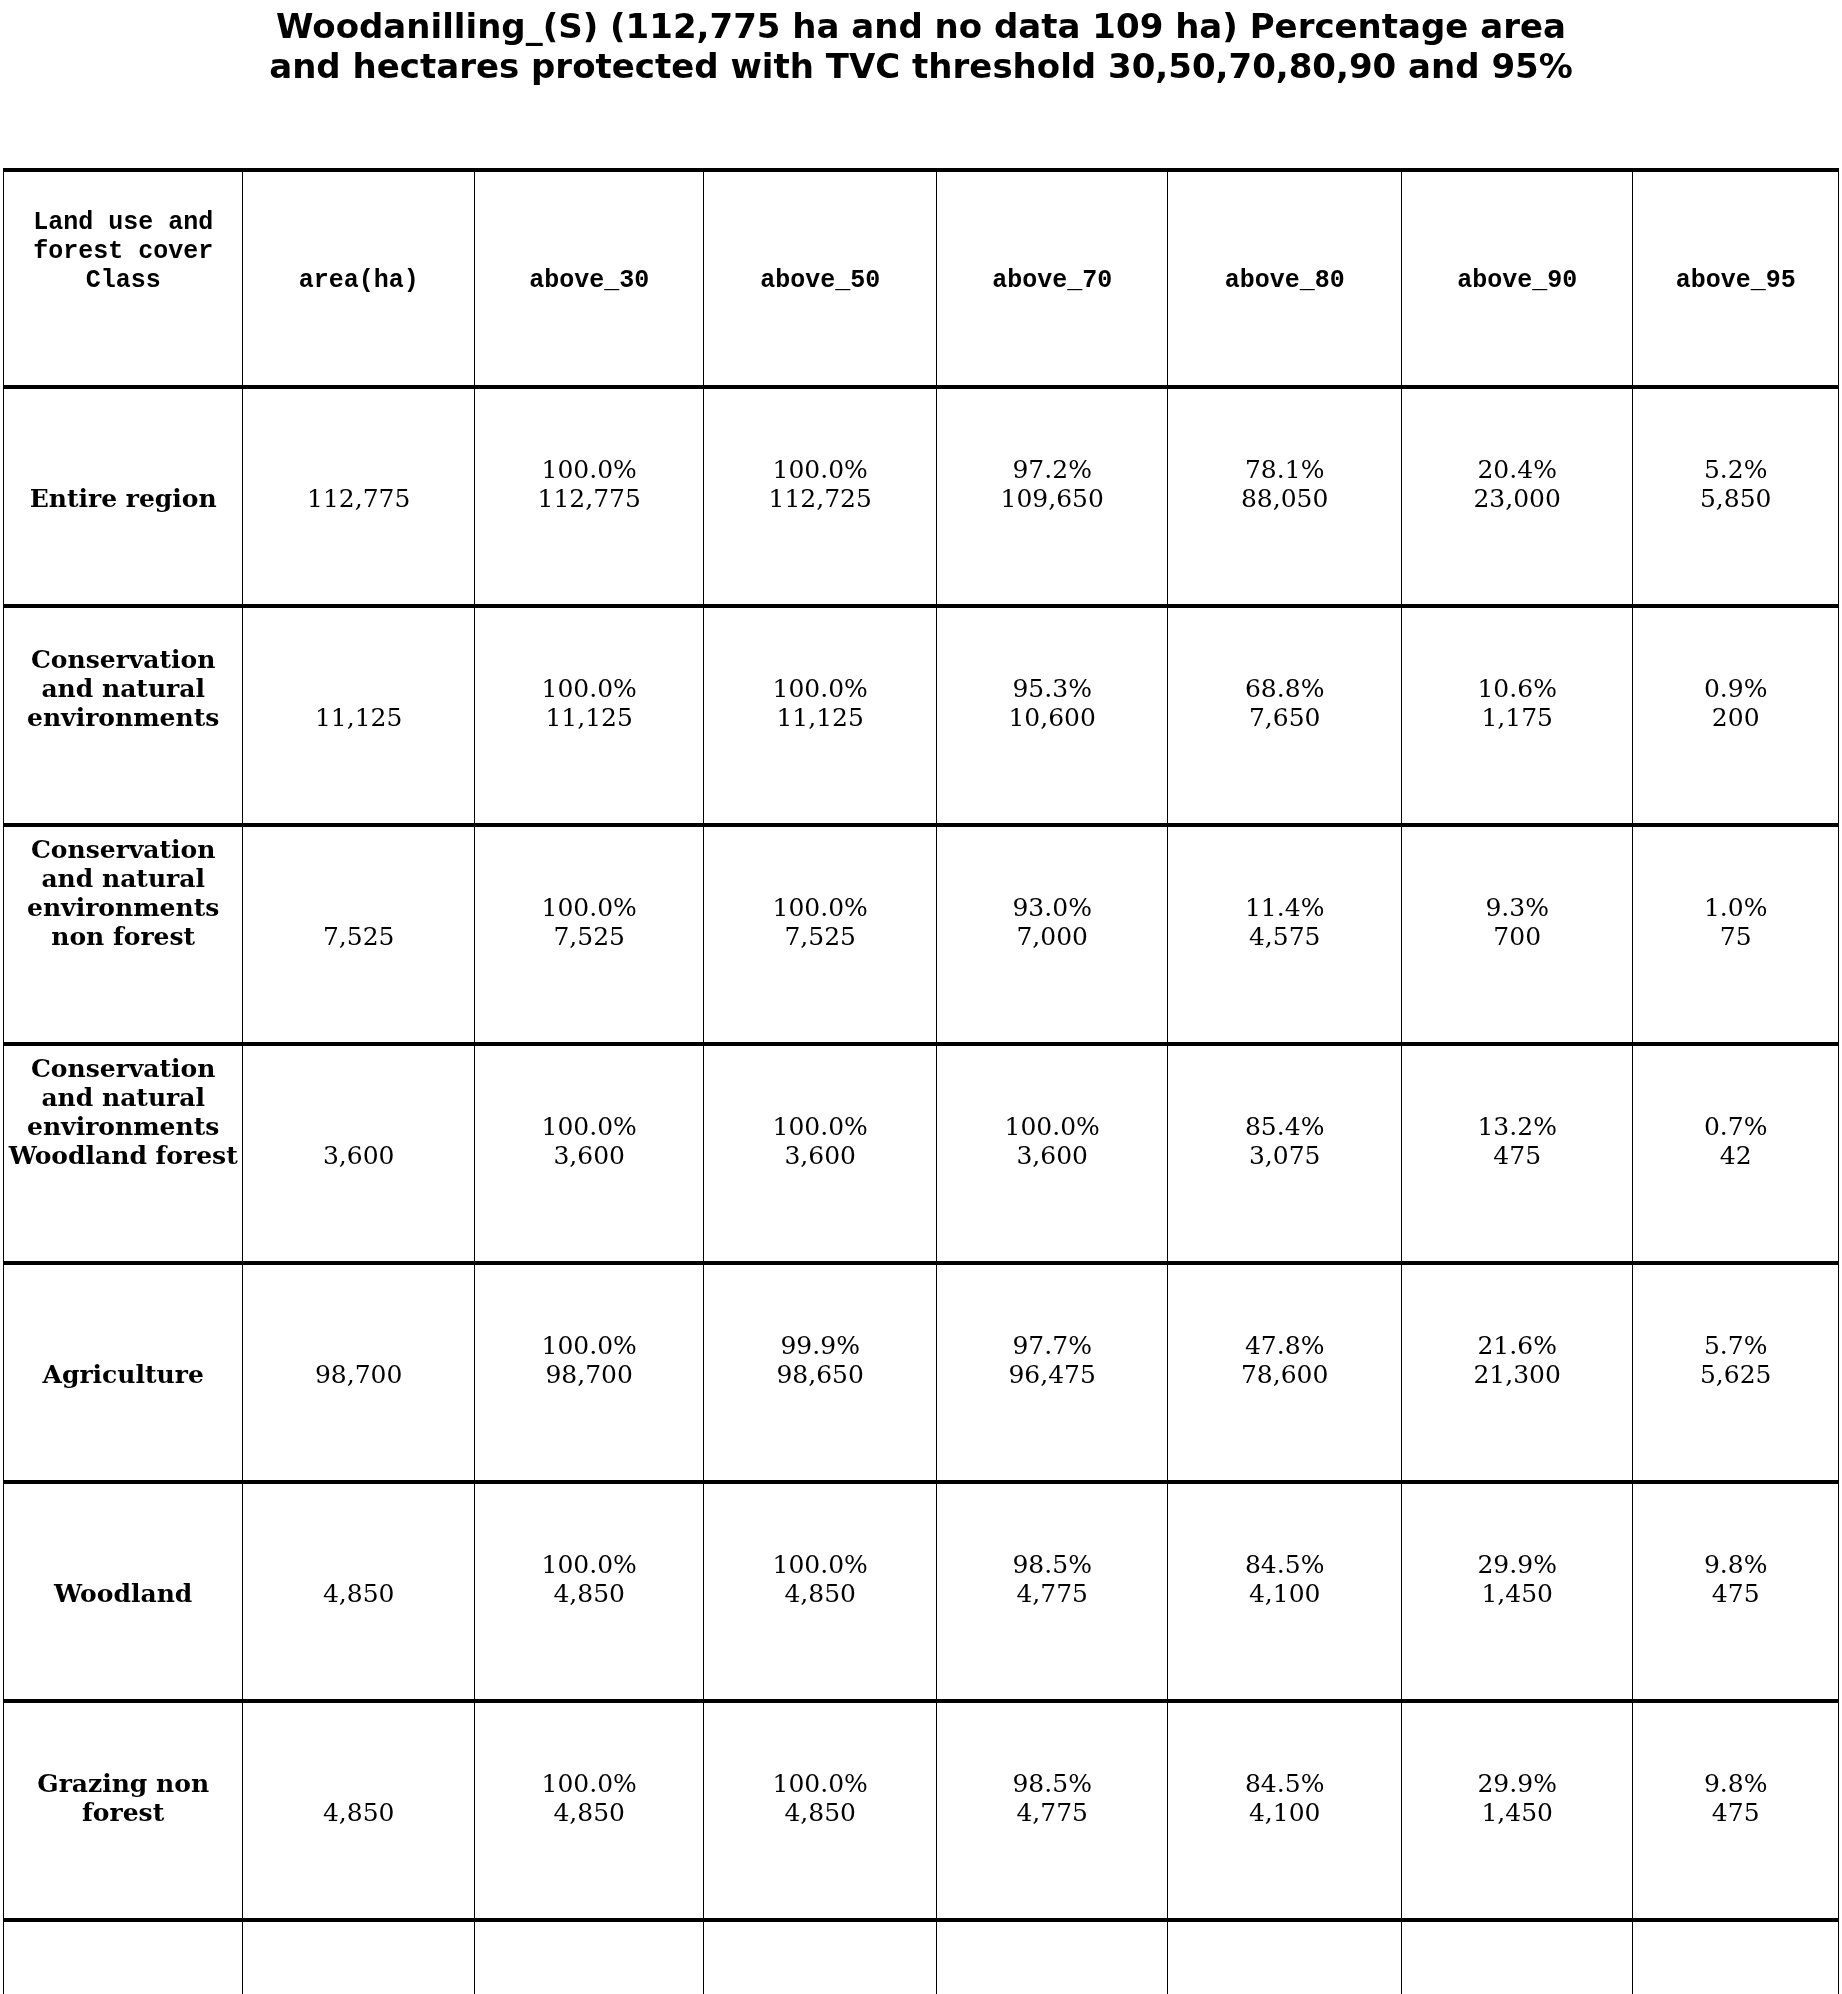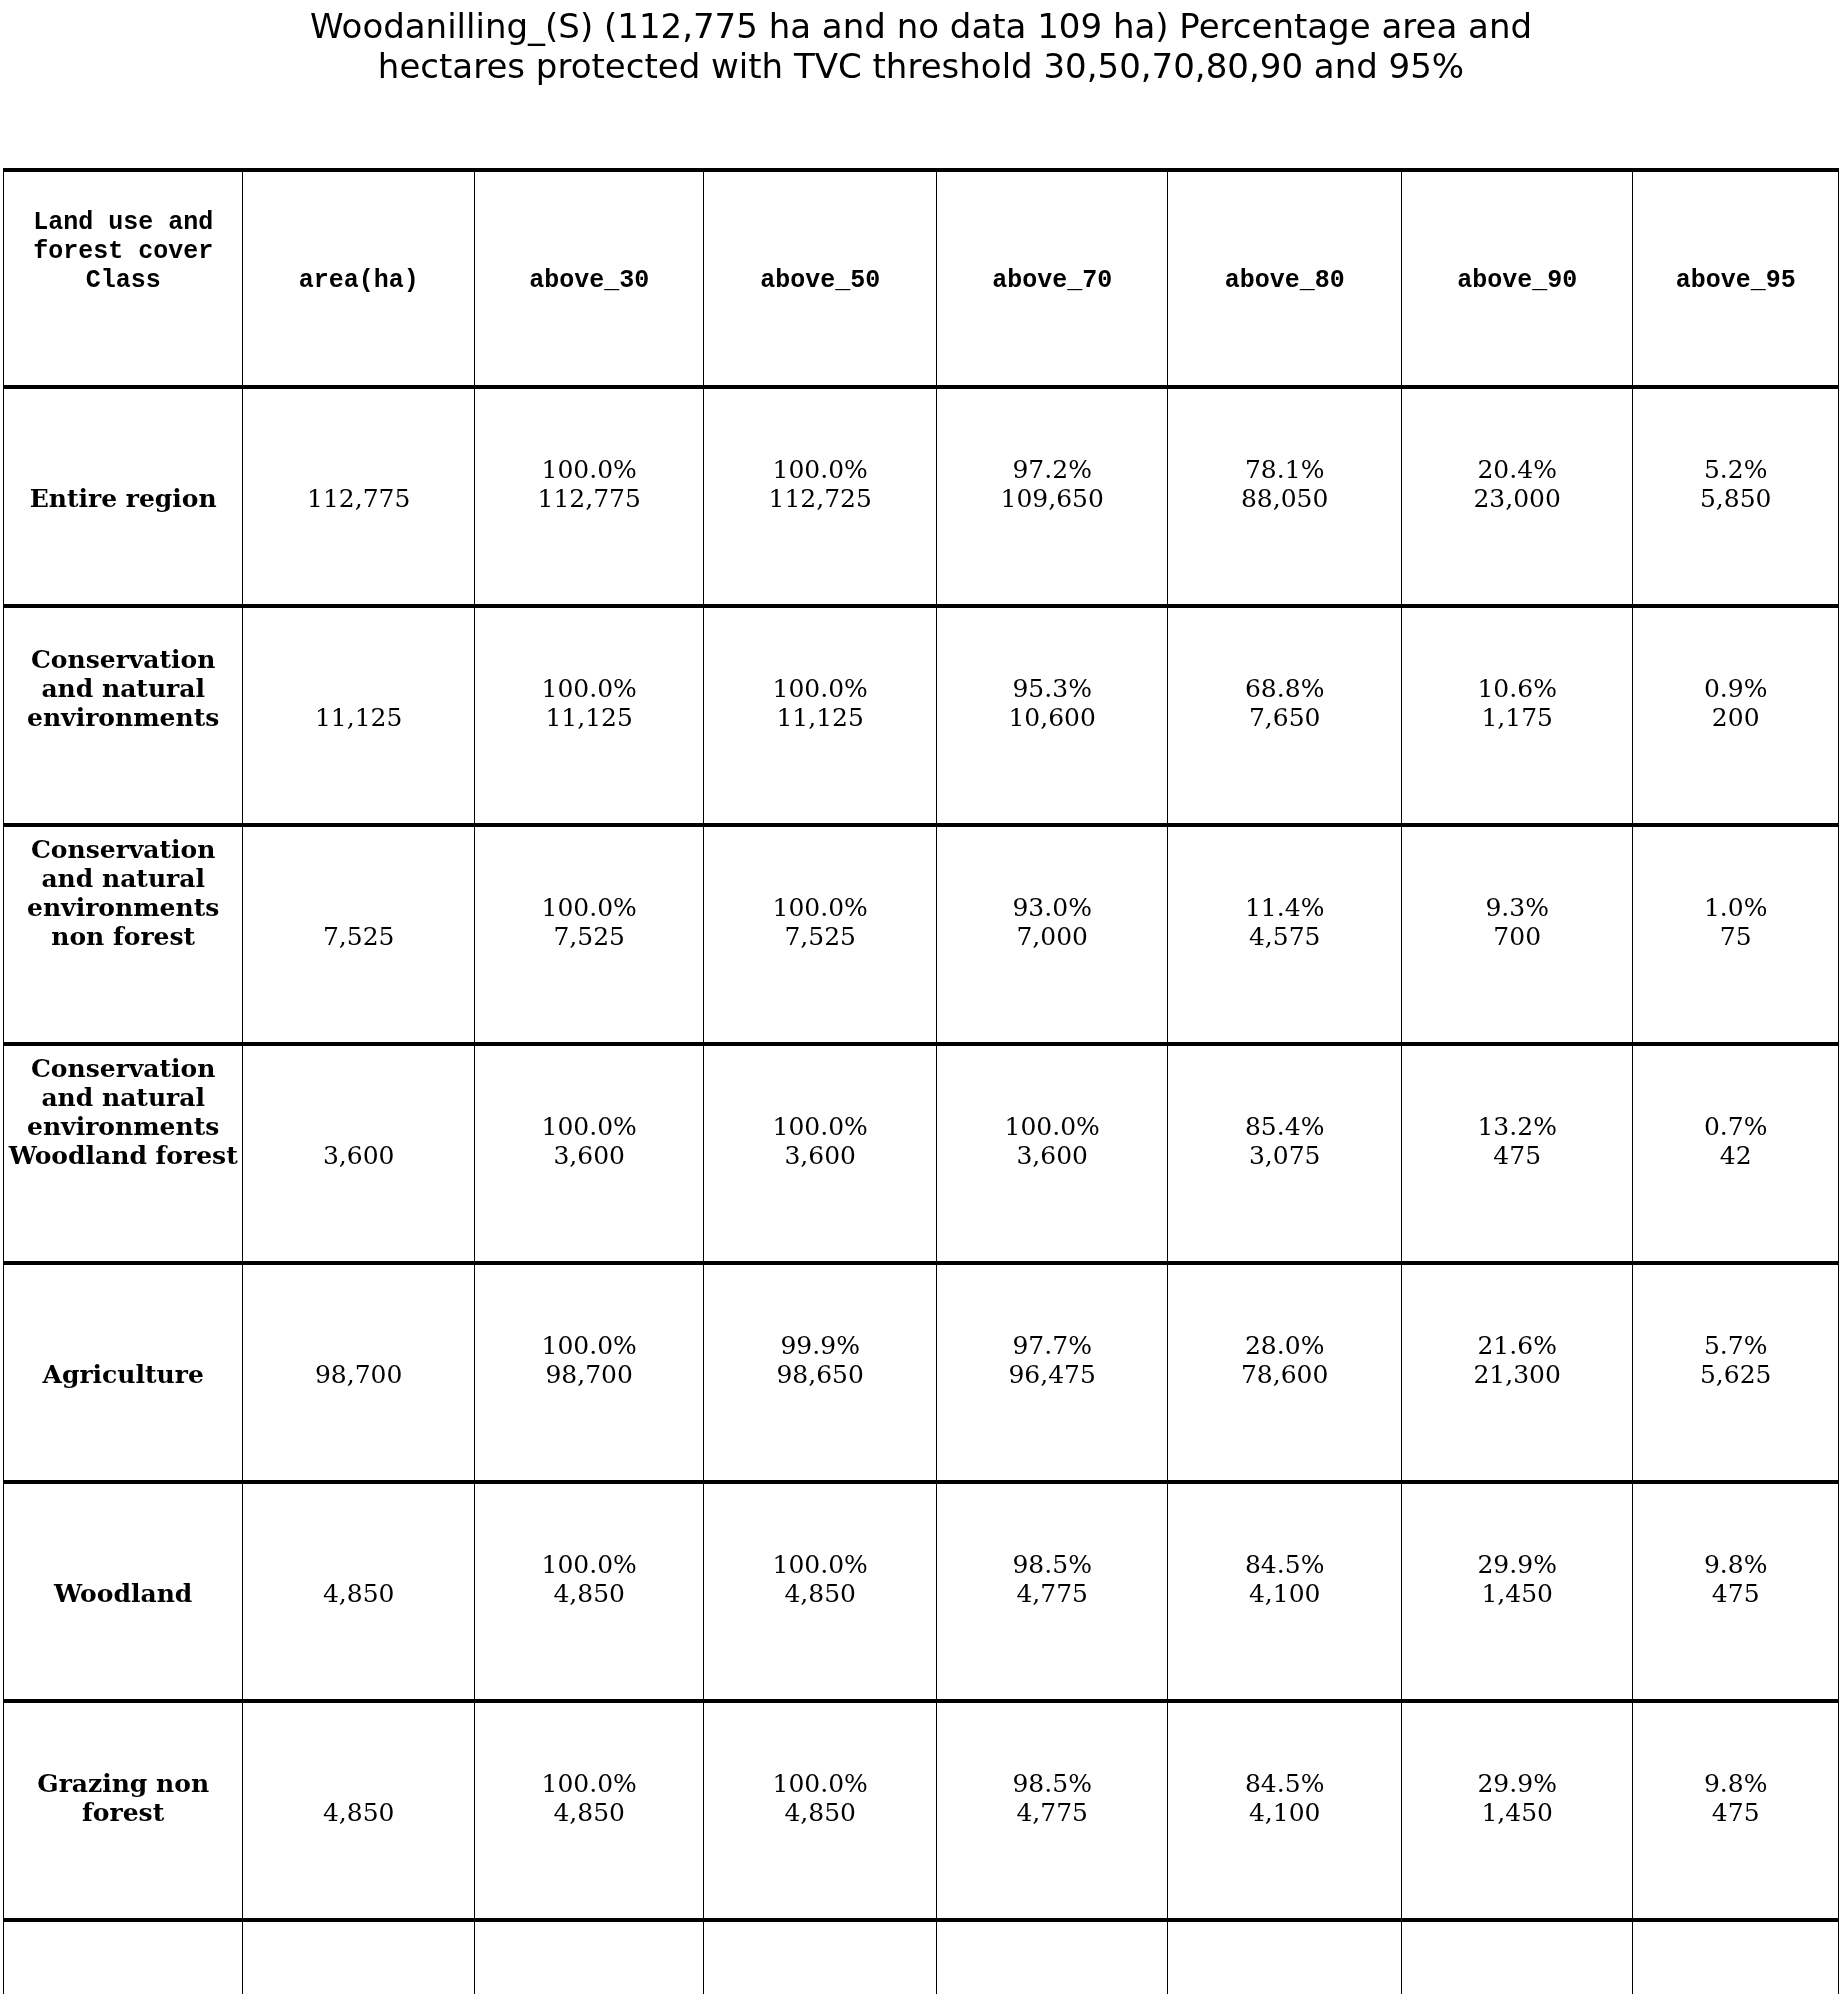--- a/index.html
+++ b/index.html
@@ -2,21 +2,21 @@
 <html style="font-size:6.4px"><head>
 <meta charset="utf-8">
 <style>
   html,body { margin:0; padding:0; background:#ffffff; }
   #page { position:relative; width:1842px; height:2521px; background:#fff; overflow:hidden;
           font-family:"DejaVu Serif","Liberation Serif",serif; color:#000; }
 
   .title { position:absolute; top:5.6px; left:50%; transform:translateX(-50%);
            width:1341px; text-align:center;
            font-family:"DejaVu Sans","Liberation Sans",sans-serif;
-           font-weight:normal; font-size:34px; line-height:40px; }
+           font-weight:bold; font-size:34px; line-height:40px; }
 
   .tablewrap { position:absolute; left:3.2px; top:168px; }
   table.data { border-collapse:collapse; table-layout:fixed; width:1836px; }
   table.data th, table.data td {
       border-left:1.6px solid #000; border-right:1.6px solid #000;
       border-top:4.8px solid #000; border-bottom:4.8px solid #000;
       padding:0; position:relative; background:#fff;
   }
   table.data th { height:213px;font-family:Liberation Mono, monospace; }
   table.data td { height:215px; }
@@ -189,21 +189,21 @@
         <td>
               <div class="tx"><span>100.0%</span><br><span>98,700</span></div>
             </td>
         <td>
               <div class="tx"><span>99.9%</span><br><span>98,650</span></div>
             </td>
         <td>
               <div class="tx"><span>97.7%</span><br><span>96,475</span></div>
             </td>
         <td>
-              <div class="tx"><span>28.0%</span><br><span>78,600</span></div>
+              <div class="tx"><span>47.8%</span><br><span>78,600</span></div>
             </td>
         <td>
               <div class="tx"><span>21.6%</span><br><span>21,300</span></div>
             </td>
         <td>
               <div class="tx"><span>5.7%</span><br><span>5,625</span></div>
             </td>
       </tr>
 
       <tr>

